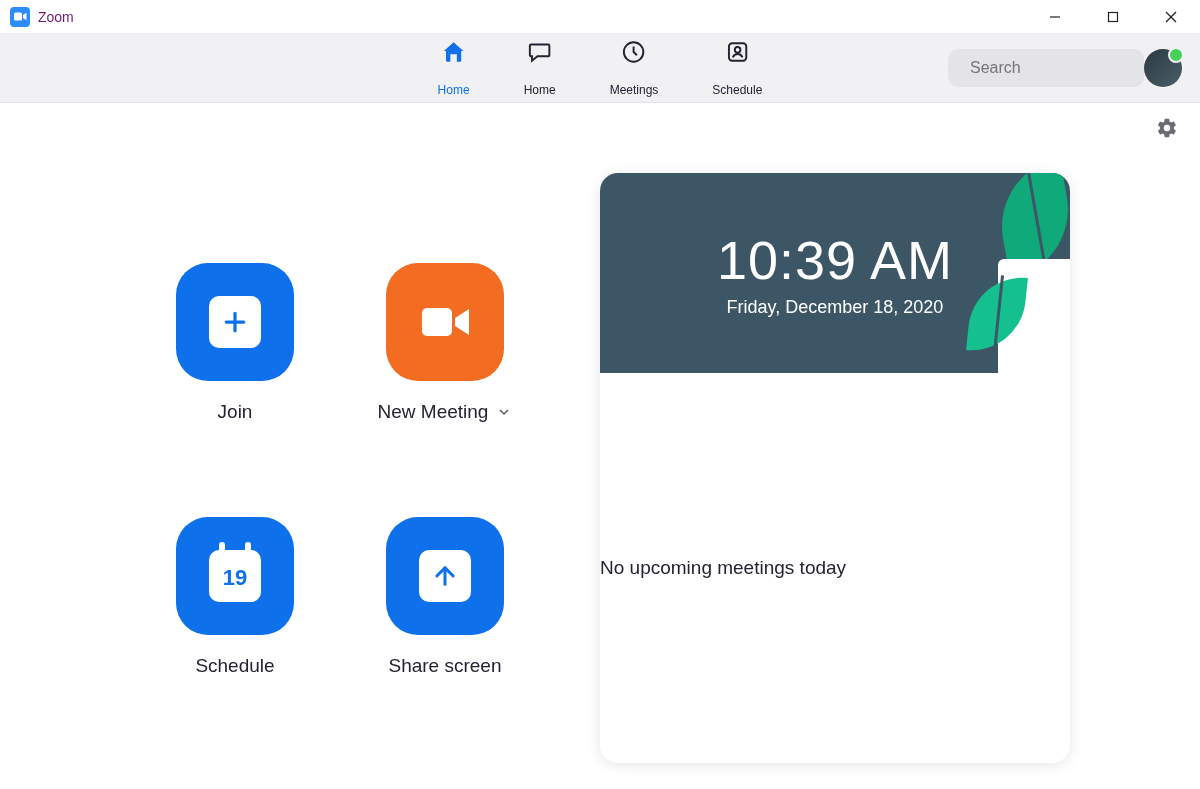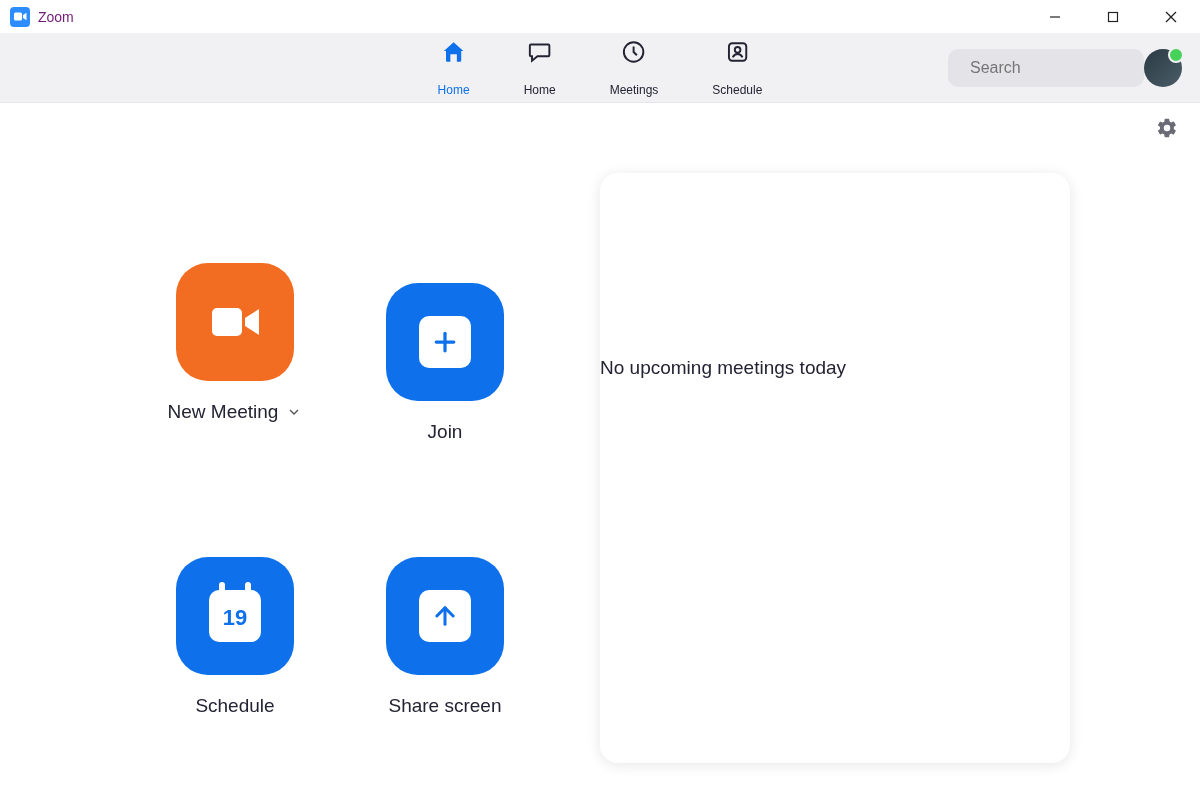--- a/index.html
+++ b/index.html
@@ -131,21 +131,21 @@
     align-items:center;
     gap: 20px;
   }
   .tile {
     width: 118px; height: 118px;
     border-radius: 32px;
     display:flex; align-items:center; justify-content:center;
     cursor:pointer;
   }
   .tile-orange { background:#F26D21; }
-  .tile-blue   { background:#0E71EB;margin-top:20px; }
+  .tile-blue   { background:#0E71EB; }
   .tile .inner-badge {
     width:52px; height:52px; background:#fff; border-radius:10px;
     display:flex; align-items:center; justify-content:center;
     color:#0E71EB;
   }
   .action-label-row {
     display:flex; align-items:center; gap:8px;
     font-size:19px; color:#232333;
   }
   .chevron { width:16px; height:16px; color:#555; }
@@ -286,45 +286,45 @@
     </svg>
   </span>
 </div>
 
 <div class="main">
 
   <div class="left-panel">
     <div class="action-grid">
 
       <div class="action-cell">
-        <div class="tile tile-orange">
-          <svg width="56" height="40" viewBox="0 0 56 40">
-            <rect x="5" y="6" width="30" height="28" rx="5" fill="#fff"></rect>
-            <path d="M38 16 L52 7 V33 L38 24 Z" fill="#fff"></path>
-          </svg>
-        </div>
-        <div class="action-label-row">
-          <span>New Meeting</span>
-          <svg class="chevron" viewBox="0 0 24 24" fill="none" stroke="#555" stroke-width="2">
-              <polyline points="6 9 12 15 18 9"></polyline>
-            </svg>
-        </div>
-      </div>
-
-      <div class="action-cell">
         <div class="tile tile-blue">
           <div class="inner-badge">
             <svg width="30" height="30" viewBox="0 0 24 24" fill="none" stroke="#0E71EB" stroke-width="2.6" stroke-linecap="round">
                 <line x1="12" y1="5" x2="12" y2="19"></line>
                 <line x1="5" y1="12" x2="19" y2="12"></line>
               </svg>
           </div>
         </div>
         <div class="action-label-row">
           <span>Join</span>
+        </div>
+      </div>
+
+      <div class="action-cell">
+        <div class="tile tile-orange">
+          <svg width="56" height="40" viewBox="0 0 56 40">
+            <rect x="5" y="6" width="30" height="28" rx="5" fill="#fff"></rect>
+            <path d="M38 16 L52 7 V33 L38 24 Z" fill="#fff"></path>
+          </svg>
+        </div>
+        <div class="action-label-row">
+          <span>New Meeting</span>
+          <svg class="chevron" viewBox="0 0 24 24" fill="none" stroke="#555" stroke-width="2">
+              <polyline points="6 9 12 15 18 9"></polyline>
+            </svg>
         </div>
       </div>
 
       <div class="action-cell">
         <div class="tile tile-blue">
           <div class="inner-badge" style="flex-direction:column; position:relative;">
             <div style="position:absolute;top:-8px;left:10px;width:6px;height:12px;background:#fff;border-radius:3px;"></div>
             <div style="position:absolute;top:-8px;right:10px;width:6px;height:12px;background:#fff;border-radius:3px;"></div>
             <span style="font-size:22px;font-weight:600;color:#0E71EB;margin-top:4px;">19</span>
           </div>
@@ -346,19 +346,30 @@
         <div class="action-label-row">
           <span>Share screen</span>
         </div>
       </div>
 
     </div>
   </div>
 
   <div class="right-panel">
     <div class="meeting-card">
+      <div class="card-hero">
+        <div class="leaf l1">
+            <div class="stripe"></div>
+          </div>
+        <div class="pot"></div>
+        <div class="leaf l2">
+            <div class="stripe"></div>
+          </div>
+        <div class="hero-time">10:39 AM</div>
+        <div class="hero-date">Friday, December 18, 2020</div>
+      </div>
       <div class="card-body">
         <span>No upcoming meetings today</span>
       </div>
     </div>
   </div>
 
 </div>
 
 </body></html>

